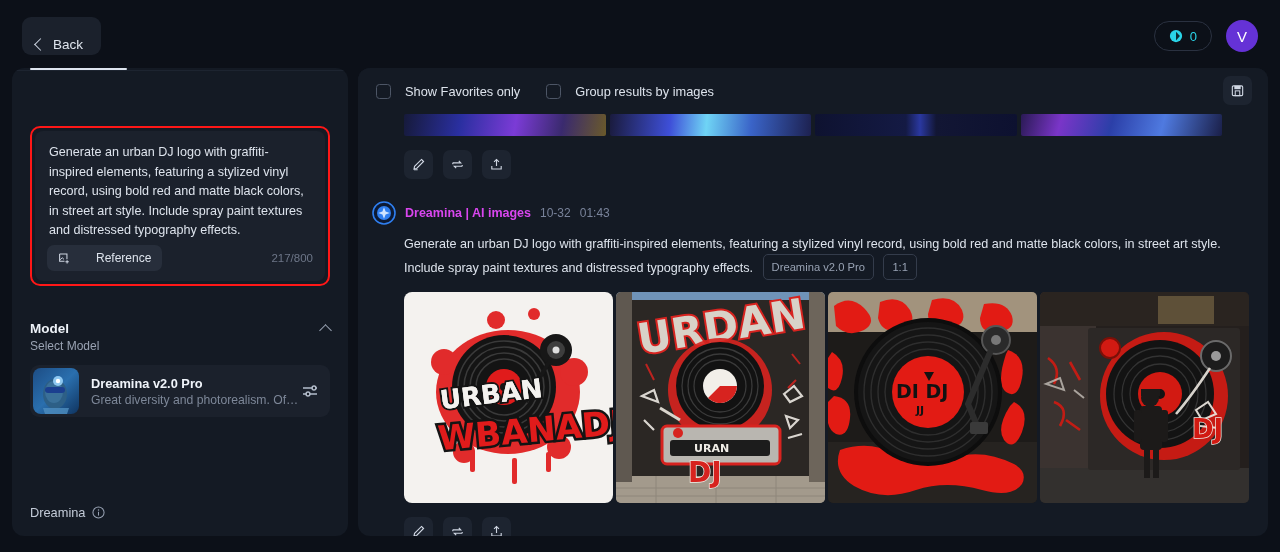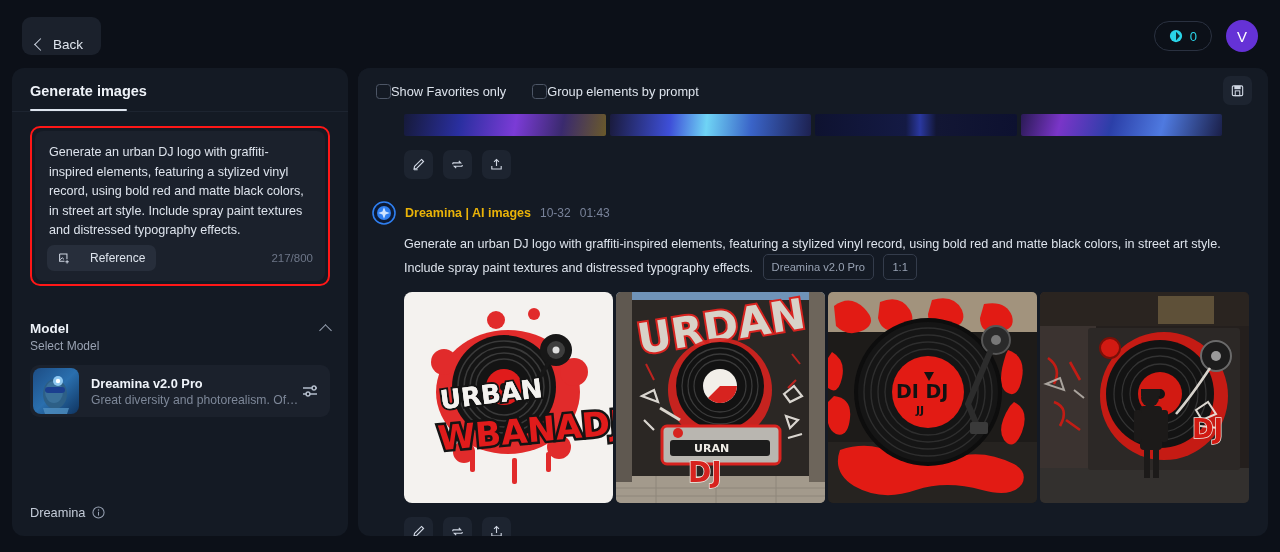--- a/index.html
+++ b/index.html
@@ -66,21 +66,21 @@
   }
   .prompt-text {
     font-size: 12.6px; line-height: 19.5px; color: #dde3ec;
     max-height: 100px; overflow: hidden;
   }
   .prompt-footer {
     position: absolute; left: 12px; right: 12px; bottom: 10px;
     display: flex; align-items: center; justify-content: space-between;
   }
   .ref-btn {
-    display: flex; align-items: center; gap: 19px;
+    display: flex; align-items: center; gap: 25px;
     background: #272e3b; border-radius: 7px; height: 26px; padding: 0 11px;
     font-size: 12px; color: #dde3ec; cursor: pointer; border: none;
   }
   .char-count { font-size: 11.5px; color: #6d7688; margin-left: 24px; }
 
   .section-head {
     position: absolute; left: 18px; top: 253px; width: 300px;
     display: flex; align-items: center; justify-content: space-between;
   }
   .section-title { font-size: 13.5px; font-weight: bold; color: #eef2f8; }
@@ -105,21 +105,21 @@
   
   .right-panel {
     position: absolute; left: 358px; top: 68px; width: 910px; height: 468px;
     background: #141a24; border-radius: 12px; overflow: hidden;
   }
   .results-toolbar {
     position: absolute; left: 0; top: 0; width: 100%; height: 46px;
     display: flex; align-items: center; padding: 0 18px;
     background: #141a24; z-index: 5;
   }
-  .check-item { display: flex; align-items: center; gap: 0; margin-right: 26px; cursor: pointer;}
+  .check-item { display: flex; align-items: center; gap: 14px; margin-right: 26px; cursor: pointer;}
   .checkbox { width: 15px; height: 15px; border: 1.5px solid #4d5666; border-radius: 3.5px; }
   .check-label { font-size: 12.8px; color: #dde3ec; }
   .archive-btn {
     position: absolute; right: 16px; top: 8px;
     width: 29px; height: 29px; border-radius: 7px; background: #1d2430;
     display: flex; align-items: center; justify-content: center; cursor: pointer;
   }
 
   .results-scroll { position: absolute; left: 0; top: 46px; width: 100%; height: 422px; overflow: hidden; }
 
@@ -129,21 +129,21 @@
   .btn-row { display: flex; gap: 10px; padding: 14px 0 0 46px; }
   .icon-btn {
     width: 29px; height: 29px; border-radius: 7px; background: #1d2430;
     display: flex; align-items: center; justify-content: center; cursor: pointer;
     border: none;
   }
 
   .result-block { padding: 22px 0 0 0; }
   .result-head { display: flex; align-items: center; gap: 9px; padding-left: 14px; }
   .gen-avatar { width: 24px; height: 24px; flex: none; }
-  .gen-name { font-size: 12.5px; font-weight: bold; color: #eab308; }
+  .gen-name { font-size: 12.5px; font-weight: bold; color: #d946ef; }
   .gen-date, .gen-time { font-size: 12px; color: #79839a; }
   .result-prompt {
     padding: 9px 30px 0 46px; font-size: 12.6px; line-height: 20px; color: #dde3ec;
   }
   .badge {
     display: inline-block; vertical-align: 1px;
     border: 1px solid #343c4b; border-radius: 5px;
     padding: 2px 8px; margin-left: 6px;
     font-size: 11.2px; color: #98a2b3;
   }
@@ -170,23 +170,20 @@
         </svg>
         <span>0</span>
       </div>
       <div class="avatar">
         <span>V</span>
       </div>
     </div>
   </div>
 
   <div class="left-panel">
-    <div class="tabs">
-      <span class="tab">Generate images</span>
-    </div>
     <div class="tab-underline"></div>
     <div class="tab-rail"></div>
 
     <div class="prompt-wrap">
       <div class="prompt-box">
         <div class="prompt-text">Generate an urban DJ logo with graffiti-inspired elements, featuring a stylized vinyl record, using bold red and matte black colors, in street art style. Include spray paint textures and distressed typography effects.</div>
         <div class="prompt-footer">
           <button class="ref-btn">
             <svg width="13" height="13" viewBox="0 0 16 16">
               <path d="M2 2.5h9v6.5" fill="none" stroke="#cfd6e2" stroke-width="1.3"></path>
@@ -251,21 +248,21 @@
 
   <div class="right-panel">
 
     <div class="results-toolbar">
       <div class="check-item">
         <span class="checkbox"></span>
         <span class="check-label">Show Favorites only</span>
       </div>
       <div class="check-item">
         <span class="checkbox"></span>
-        <span class="check-label">Group elements by prompt</span>
+        <span class="check-label">Group results by images</span>
       </div>
       <div class="archive-btn">
         <svg width="15" height="15" viewBox="0 0 16 16">
           <rect x="2.5" y="3" width="11" height="10.5" rx="1.2" fill="none" stroke="#cfd6e2" stroke-width="1.2"></rect>
           <rect x="4.6" y="3" width="6.8" height="3.6" fill="#cfd6e2"></rect>
           <rect x="5.6" y="8.4" width="4.8" height="5.1" fill="none" stroke="#cfd6e2" stroke-width="1.1"></rect>
         </svg>
       </div>
     </div>
 

